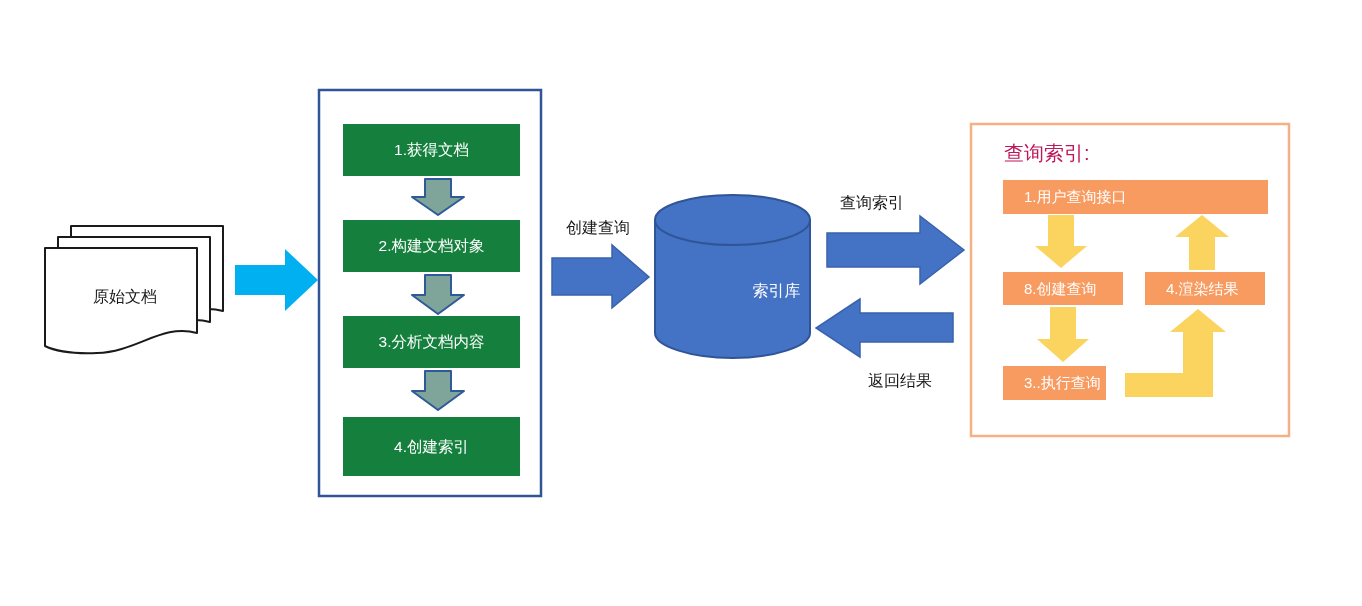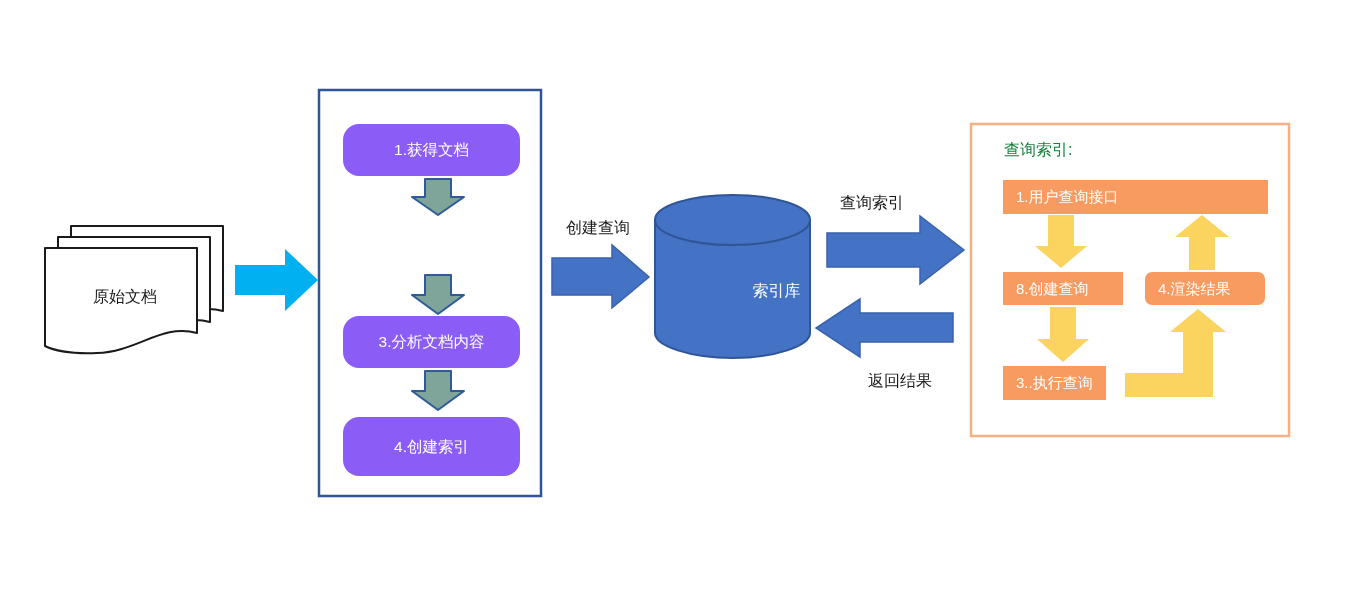--- a/index.html
+++ b/index.html
@@ -7,23 +7,23 @@
     position:relative;width:1362px;height:606px;background:#ffffff;
     font-family:"Liberation Sans","DejaVu Sans",sans-serif;overflow:hidden;
   }
   .stage svg{position:absolute;left:0;top:0;}
   .lbl{position:absolute;color:#1a1a1a;font-size:16px;line-height:20px;}
   .lbl.center{text-align:center;}
   .node{
     position:absolute;display:flex;align-items:center;justify-content:center;
     color:#ffffff;font-size:15.5px;line-height:1.15;
   }
-  .pink{background:#8b5cf6;border-radius:16px;}
-  .orange{background:#F89B61;justify-content:flex-start;padding-left:13px;box-sizing:border-box;font-size:15px;text-align:right;}
-  .panel-title{position:absolute;color:#15803d;font-size:16px;text-align:center;}
+  .pink{background:#15803d;}
+  .orange{background:#F89B61;justify-content:flex-start;padding-left:21px;box-sizing:border-box;font-size:15px;text-align:right;}
+  .panel-title{position:absolute;color:#be185d;font-size:20px;text-align:center;}
   .cyl-label{position:absolute;color:#ffffff;font-size:16px;text-align:center;}
 </style>
 </head>
 <body>
 
 <div class="stage">
 
   <svg width="1362" height="606" viewBox="0 0 1362 606">
 
     <g>
@@ -55,29 +55,30 @@
 
     <path d="M 1048 215 L 1048 246 L 1035 246 L 1061 268 L 1087 246 L 1074 246 L 1074 215 Z" fill="#FBD35F"></path>
     <path d="M 1050 307 L 1050 339 L 1037 339 L 1063 362 L 1089 339 L 1076 339 L 1076 307 Z" fill="#FBD35F"></path>
     <path d="M 1125 373 L 1183 373 L 1183 332 L 1170 332 L 1198 309 L 1226 332 L 1213 332 L 1213 397 L 1125 397 Z" fill="#FBD35F"></path>
     <path d="M 1189 270 L 1189 237 L 1175 237 L 1202 215 L 1229 237 L 1215 237 L 1215 270 Z" fill="#FBD35F"></path>
   </svg>
 
   <div class="lbl center" style="left:60px;top:287px;width:130px;">原始文档</div>
 
   <div class="node pink" style="left:343px;top:124px;width:177px;height:52px;">1.获得文档</div>
+  <div class="node pink" style="left:343px;top:220px;width:177px;height:52px;">2.构建文档对象</div>
   <div class="node pink" style="left:343px;top:316px;width:177px;height:52px;">3.分析文档内容</div>
   <div class="node pink" style="left:343px;top:417px;width:177px;height:59px;">4.创建索引</div>
 
   <div class="lbl center" style="left:546px;top:218px;width:104px;">创建查询</div>
   <div class="lbl center" style="left:822px;top:193px;width:100px;">查询索引</div>
   <div class="lbl center" style="left:845px;top:371px;width:110px;">返回结果</div>
 
   <div class="cyl-label" style="left:655px;top:281px;width:155px;padding-left:44px;">索引库</div>
 
   <div class="panel-title" style="left:1004px;top:140px;">查询索引:</div>
 
   <div class="node orange" style="left:1003px;top:180px;width:265px;height:34px;">1.用户查询接口</div>
   <div class="node orange" style="left:1003px;top:272px;width:120px;height:33px;">8.创建查询</div>
-  <div class="node orange" style="left:1145px;top:272px;width:120px;height:33px;border-radius:7px;">4.渲染结果</div>
+  <div class="node orange" style="left:1145px;top:272px;width:120px;height:33px;">4.渲染结果</div>
   <div class="node orange" style="left:1003px;top:366px;width:103px;height:34px;">3..执行查询</div>
 
 </div>
 
 </body></html>

